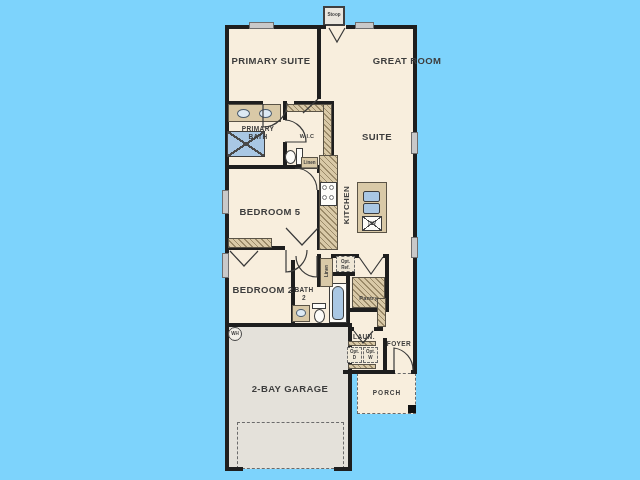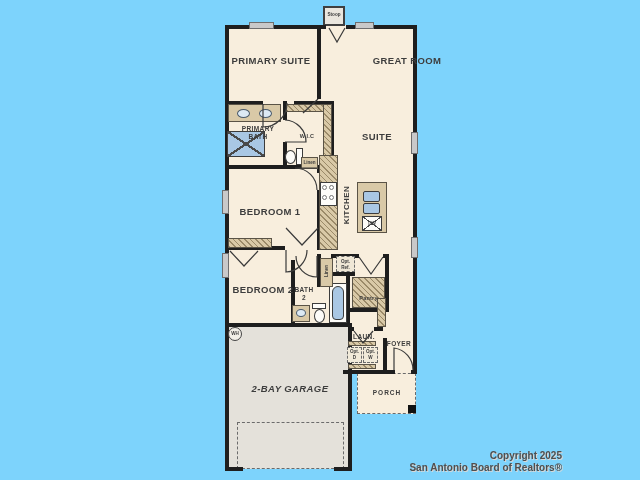--- a/index.html
+++ b/index.html
@@ -141,33 +141,29 @@
   </svg>
 
   <div class="lbl l5" style="left:323px;top:12px;width:22px;">Stoop</div>
   <div class="lbl l10" style="left:231px;top:55px;width:80px;">PRIMARY SUITE</div>
   <div class="lbl l10" style="left:332px;top:55px;width:70px;margin-left:40px;">GREAT ROOM</div>
   <div class="lbl l7" style="left:233px;top:125px;width:50px;">PRIMARY BATH</div>
   <div class="lbl l6" style="left:294px;top:133px;width:26px;">W.I.C</div>
   <div class="lbl l10" style="left:352px;top:131px;width:50px;">SUITE</div>
   <div class="lbl l8 rot" style="left:319px;top:200px;width:56px;">KITCHEN</div>
   <div class="lbl l5" style="left:301px;top:160px;width:17px;">Linen</div>
-  <div class="lbl l10" style="left:230px;top:206px;width:80px;">BEDROOM 1</div>
+  <div class="lbl l10" style="left:230px;top:206px;width:80px;">BEDROOM 5</div>
   <div class="lbl l10" style="left:226px;top:284px;width:74px;">BEDROOM 2</div>
   <div class="lbl l7" style="left:292px;top:286px;width:24px;">BATH 2</div>
   <div class="lbl l5 rot" style="left:317px;top:268px;width:20px;">Linen</div>
   <div class="lbl l5" style="left:337px;top:259px;width:17px;">Opt. Ref.</div>
   <div class="lbl l6" style="left:352px;top:295px;width:33px;">Pantry</div>
   <div class="lbl l7" style="left:348px;top:333px;width:32px;">LAUN.</div>
   <div class="lbl l7" style="left:384px;top:340px;width:30px;">FOYER</div>
   <div class="lbl l5" style="left:348px;top:349px;width:13px;">Opt. D</div>
   <div class="lbl l5" style="left:364px;top:349px;width:13px;">Opt. W</div>
   <div class="lbl l5" style="left:228px;top:331px;width:14px;">WH</div>
   <div class="lbl l5" style="left:362px;top:221px;width:20px;">DW</div>
-  <div class="lbl l10" style="left:250px;top:383px;width:80px;font-style:italic;">2-BAY GARAGE</div>
+  <div class="lbl l10" style="left:250px;top:383px;width:80px;">2-BAY GARAGE</div>
   <div class="lbl l7" style="left:366px;top:389px;width:42px;letter-spacing:1px;">PORCH</div>
 
-  <div class="copyright">
-    <div>Copyright 2025</div>
-    <div>San Antonio Board of Realtors®</div>
-  </div>
 
 </div>
 
 </body></html>

